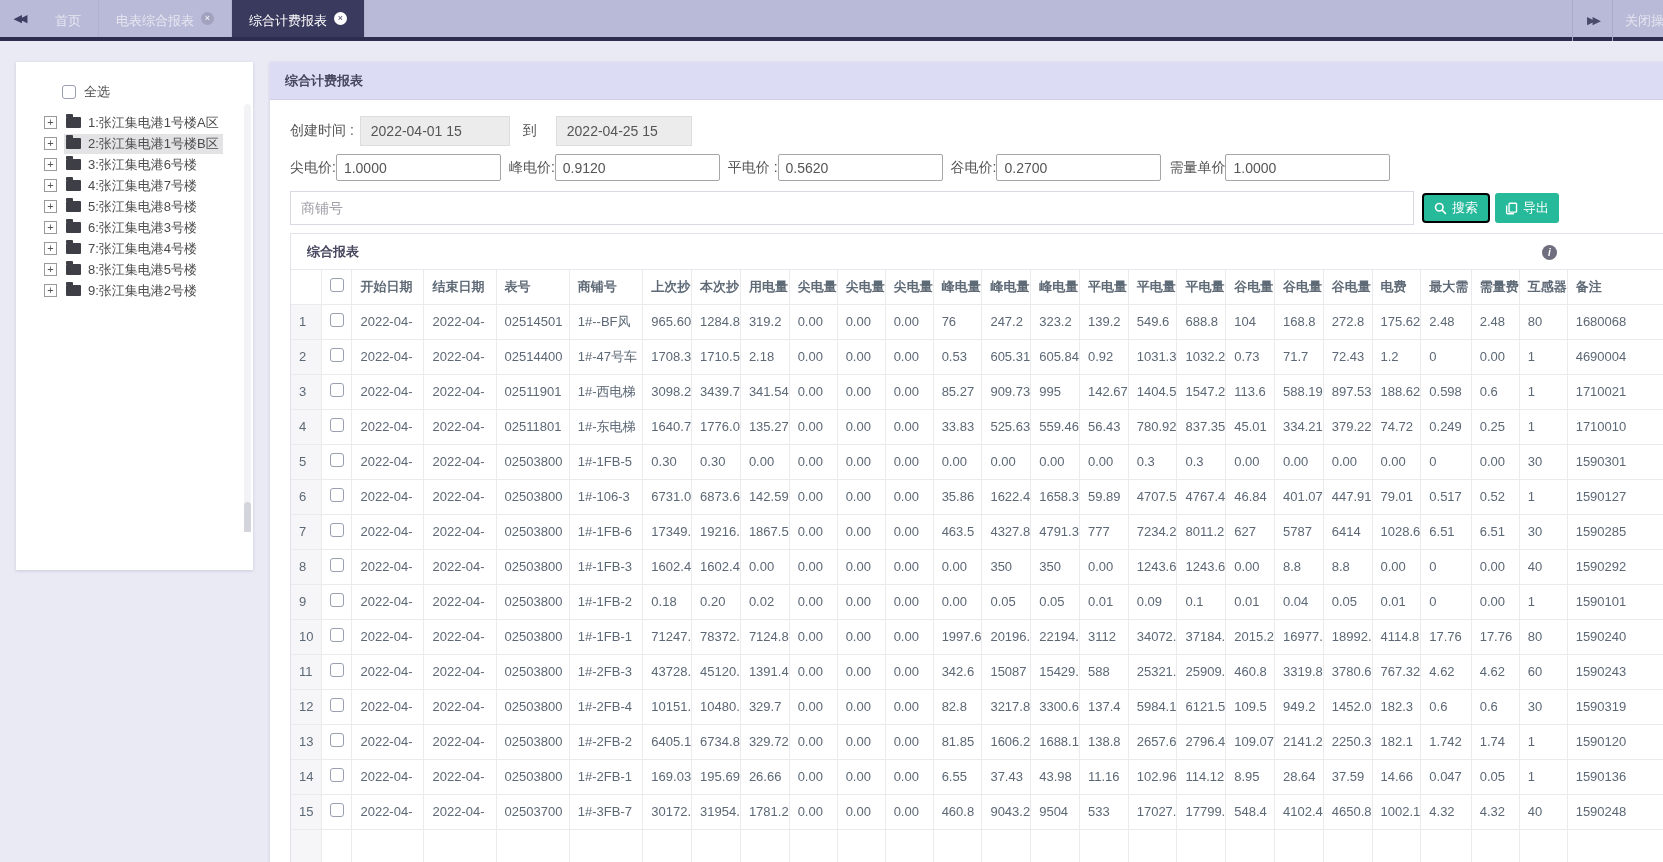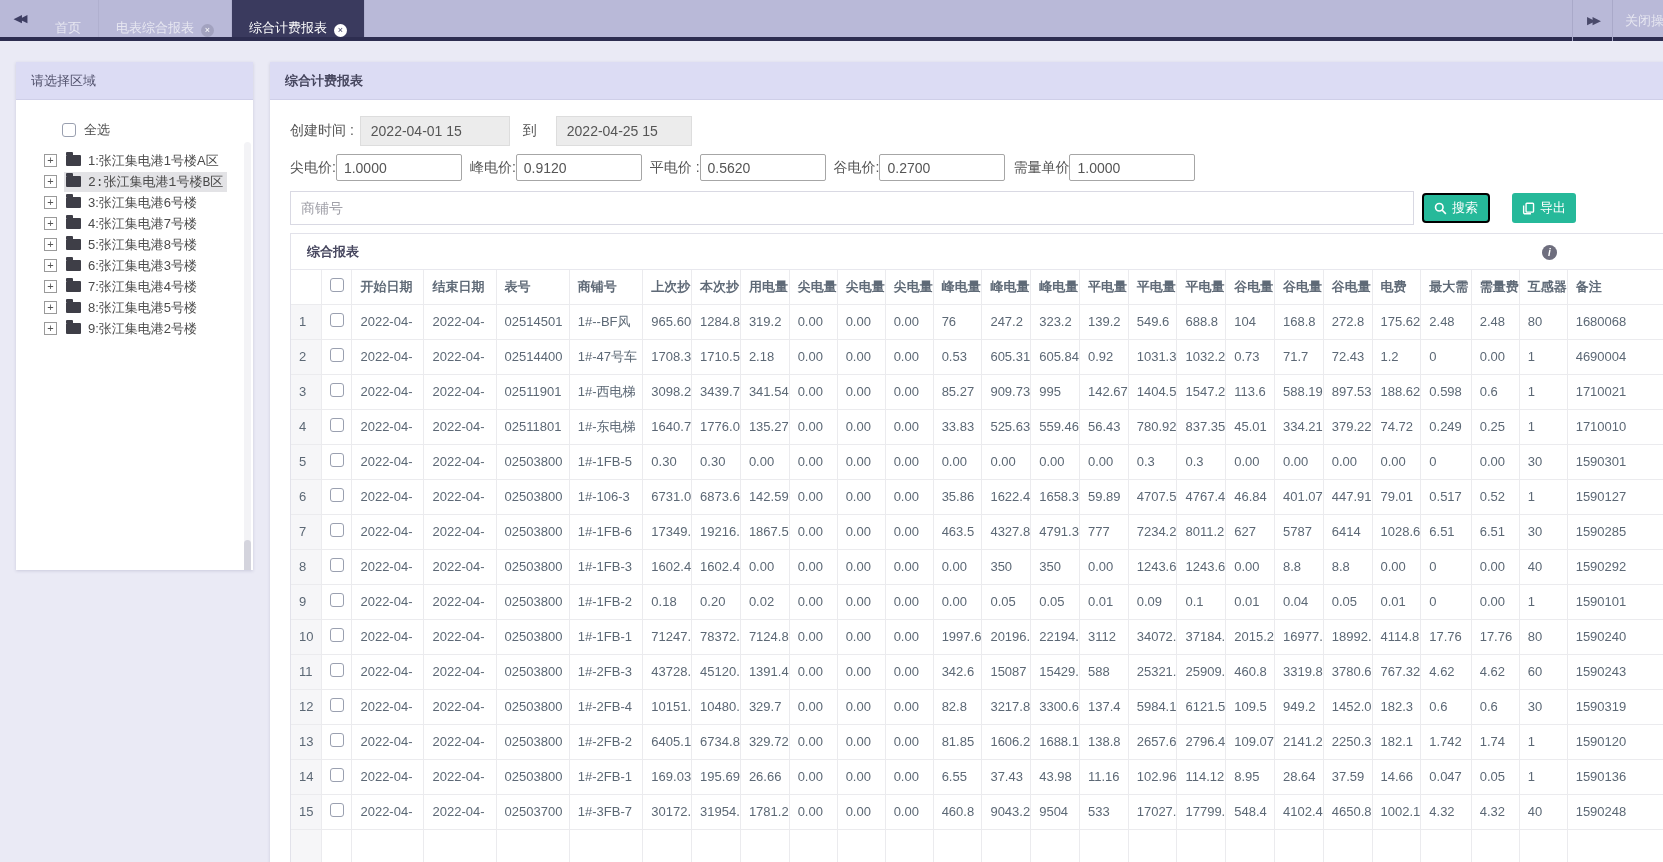--- a/index.html
+++ b/index.html
@@ -7,59 +7,59 @@
   body {
     width:1663px; height:862px; overflow:hidden; position:relative;
     background:#eaeaf5;
     font-family:"Liberation Sans","DejaVu Sans",sans-serif;
     color:#555;
   }
   
   .tabbar { position:relative; height:41px; background:#b9b9d8; border-bottom:4px solid #2d2d50; display:flex; align-items:stretch; }
   .collapse-btn { width:38px; display:flex; align-items:center; justify-content:center; color:#3e3e63; font-size:11px; letter-spacing:-3px; cursor:pointer; }
   .tab-list { display:flex; align-items:stretch; }
-  .tab { display:flex; align-items:flex-end; gap:7px; padding:0 17px; font-size:13px; color:#e7e7f1; border-right:1px solid #b0b0cf; cursor:pointer; white-space:nowrap; }
+  .tab { display:flex; align-items:flex-start; gap:7px; padding:12px 17px; font-size:13px; color:#e7e7f1; border-right:1px solid #b0b0cf; cursor:pointer; white-space:nowrap; }
   .tab.active { background:#3a3a5e; color:#fff; }
   .tab-close { display:inline-block; width:13px; height:13px; border-radius:50%; background:#a2a2bf; color:#fff; font-size:9px; line-height:13px; text-align:center; }
   .tab.active .tab-close { background:#fff; color:#3a3a5e; }
   .tabbar-right { position:absolute; left:1572px; top:0; height:41px; display:flex; align-items:center; white-space:nowrap; }
   .fwd-btn { padding:0 14px; height:41px; display:flex; align-items:center; border-left:1px solid #a9a9c9; border-right:1px solid #a9a9c9; color:#4a4a6a; font-size:11px; letter-spacing:-3px; cursor:pointer; }
   .close-menu { padding:0 12px; font-size:13px; color:#e7e7f1; cursor:pointer; }
   
   .panel { position:absolute; background:#fff; box-shadow:0 1px 3px rgba(60,60,110,.18); }
   .panel-hd { height:38px; background:#dcdcf4; color:#50506b; font-size:13px; display:flex; align-items:center; padding:0 15px; border-bottom:1px solid #cfcfe8; }
   #sidebar { left:16px; top:62px; width:237px; height:508px; }
   #sidebar .panel-bd { position:relative; padding:18px 8px 0 28px; height:470px; overflow:hidden; }
   .side-scroll { position:absolute; right:2px; top:42px; width:7px; height:460px; background:#f3f3f6; border-radius:4px; }
   .side-scroll-thumb { position:absolute; left:0; bottom:2px; width:7px; height:60px; background:#d4d4dd; border-radius:4px; }
   .selectall-row { display:flex; align-items:center; gap:8px; font-size:13px; color:#4a4a4a; margin:2px 0 10px 18px; height:20px; }
   input[type="checkbox"] { appearance:none; -webkit-appearance:none; width:14px; height:14px; border:1px solid #9aa0b0; border-radius:3px; background:#fff; margin:0; cursor:pointer; flex:none; }
   .tree-row { display:flex; align-items:center; height:21px; font-size:13px; color:#4a4a4a; cursor:pointer; white-space:nowrap; }
   .expand { width:13px; height:13px; border:1px solid #9a9a9a; background:#fff; color:#555; font-size:11px; line-height:10px; text-align:center; margin-right:7px; flex:none; cursor:pointer; }
   .tree-sel { display:flex; align-items:center; padding:1px 4px 1px 2px; }
-  .tree-sel.selected { background:#e3e3e6;font-family:Liberation Mono, monospace; }
+  .tree-sel.selected { background:#e3e3e6; }
   .folder { position:relative; width:15px; height:11px; background:#3e3e47; border-radius:1px; display:inline-block; margin-right:7px; flex:none; }
   .folder::before { content:""; position:absolute; top:-3px; left:0; width:7px; height:3px; background:#3e3e47; border-radius:1px 1px 0 0; }
   
   #main { left:270px; top:62px; width:1420px; height:900px; }
   #main .panel-hd { font-weight:bold; color:#47475f; }
   #main .panel-bd { padding:16px 0 0 20px; }
   .row1 { display:flex; align-items:center; font-size:14px; color:#555; }
   .lbl { white-space:nowrap; }
   .date-input { width:150px; height:30px; background:#ececec; border:1px solid #ddd; color:#555; font-size:14px; padding:0 10px; margin-left:6px; font-family:inherit; }
   .date-input:last-of-type { width:136px; }
   .to-lbl { margin:0 13px; }
   .row2 { display:flex; align-items:center; margin-top:8px; font-size:14px; color:#555; }
   .price-group { display:flex; align-items:center; margin-right:8px; }
-  .price-input { width:126px; height:27px; border:1px solid #a6a6a6; border-radius:2px; font-size:14px; color:#555; padding:0 7px; font-family:inherit; }
+  .price-input { width:165px; height:27px; border:1px solid #a6a6a6; border-radius:2px; font-size:14px; color:#555; padding:0 7px; font-family:inherit; }
   .row3 { display:flex; align-items:center; margin-top:10px; }
   .shop-input { width:1124px; height:34px; border:1px solid #d9d9e3; font-size:14px; color:#555; padding:0 10px; font-family:inherit; margin-right:8px; }
   .shop-input::placeholder { color:#a0a0a8; }
   .btn { display:inline-flex; align-items:center; gap:5px; height:30px; padding:0 10px; background:#26b99a; color:#fff; font-size:13px; border:none; border-radius:3px; cursor:pointer; font-family:inherit; white-space:nowrap; }
-  .btn.search { border:2px solid #000; border-radius:4px; margin-right:22px; }
+  .btn.search { border:2px solid #000; border-radius:4px; margin-right:5px; }
   .btn svg { display:block; }
   
   .report-box { margin-top:8px; width:1378px; border:1px solid #e2e2ea; border-bottom:none; background:#fff; }
   .report-hd { position:relative; height:36px; display:flex; align-items:center; padding:0 16px; font-size:13px; font-weight:bold; color:#47475f; border-bottom:1px solid #e8e8ee; }
   .info-icon { position:absolute; left:1251px; top:11px; width:15px; height:15px; border-radius:50%; background:#6e6e7e; color:#fff; font-size:10px; line-height:15px; text-align:center; font-style:italic; font-weight:bold; cursor:pointer; }
   table.report { border-collapse:collapse; table-layout:fixed; font-size:13px; }
   table.report th, table.report td { border-right:1px solid #ebebee; border-bottom:1px solid #ebebee; padding:0 0 0 8px; white-space:nowrap; overflow:hidden; text-align:left; }
   table.report th { height:34px; font-weight:bold; color:#5f6a77; background:#fff; }
   table.report td { height:35px; color:#5c6875; }
   td.rn, th.rn { background:#f6f6f8; text-align:center; padding:0; color:#5a6370; }
@@ -83,21 +83,20 @@
         <span class="tab-close">×</span>
       </div>
     </div>
   <div class="tabbar-right">
     <span class="fwd-btn">▶▶</span>
     <span class="close-menu">关闭操作</span>
   </div>
 </div>
 
 <div class="panel" id="sidebar">
-  <div class="panel-hd">请选择区域</div>
   <div class="panel-bd">
     <div class="selectall-row">
       <input type="checkbox" style="">
       <span>全选</span>
     </div>
     <div>
         <div class="tree-row">
           <span class="expand">+</span>
           <span class="tree-sel">
             <span class="folder"></span>

